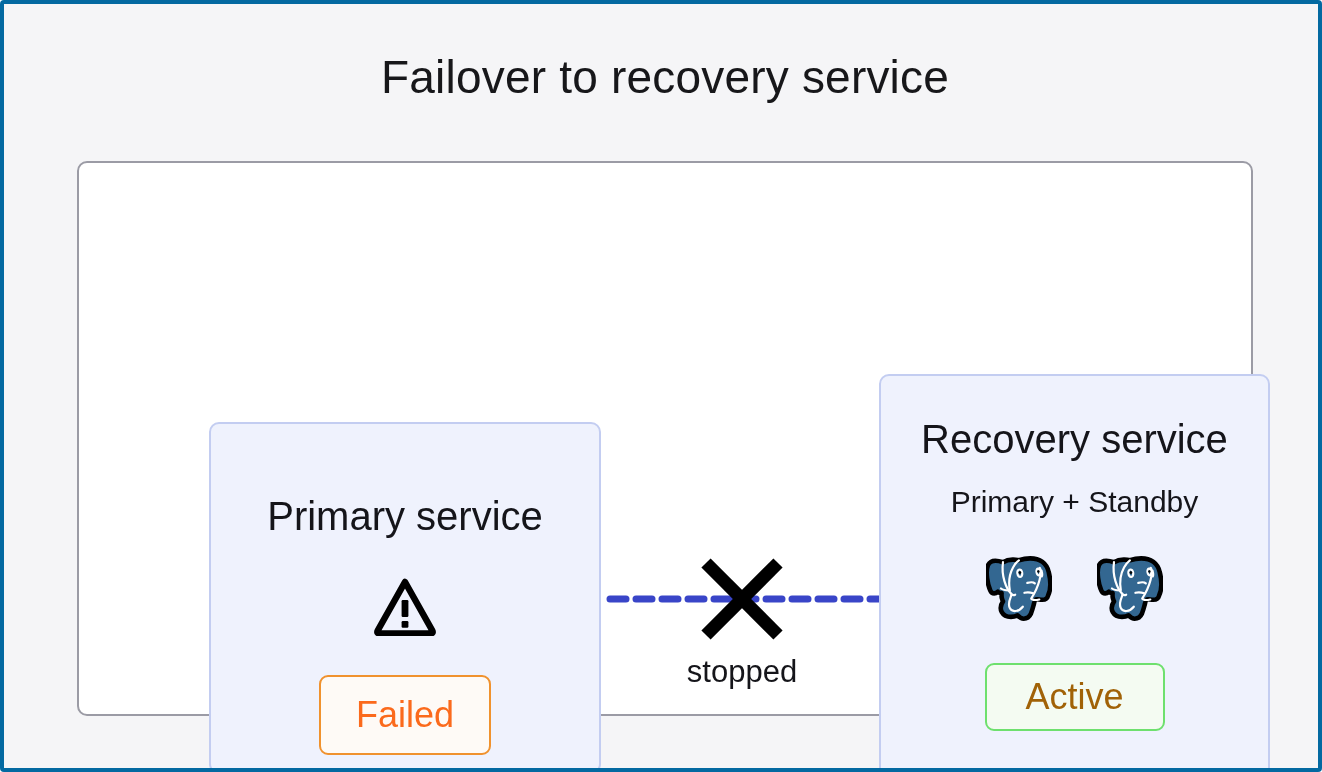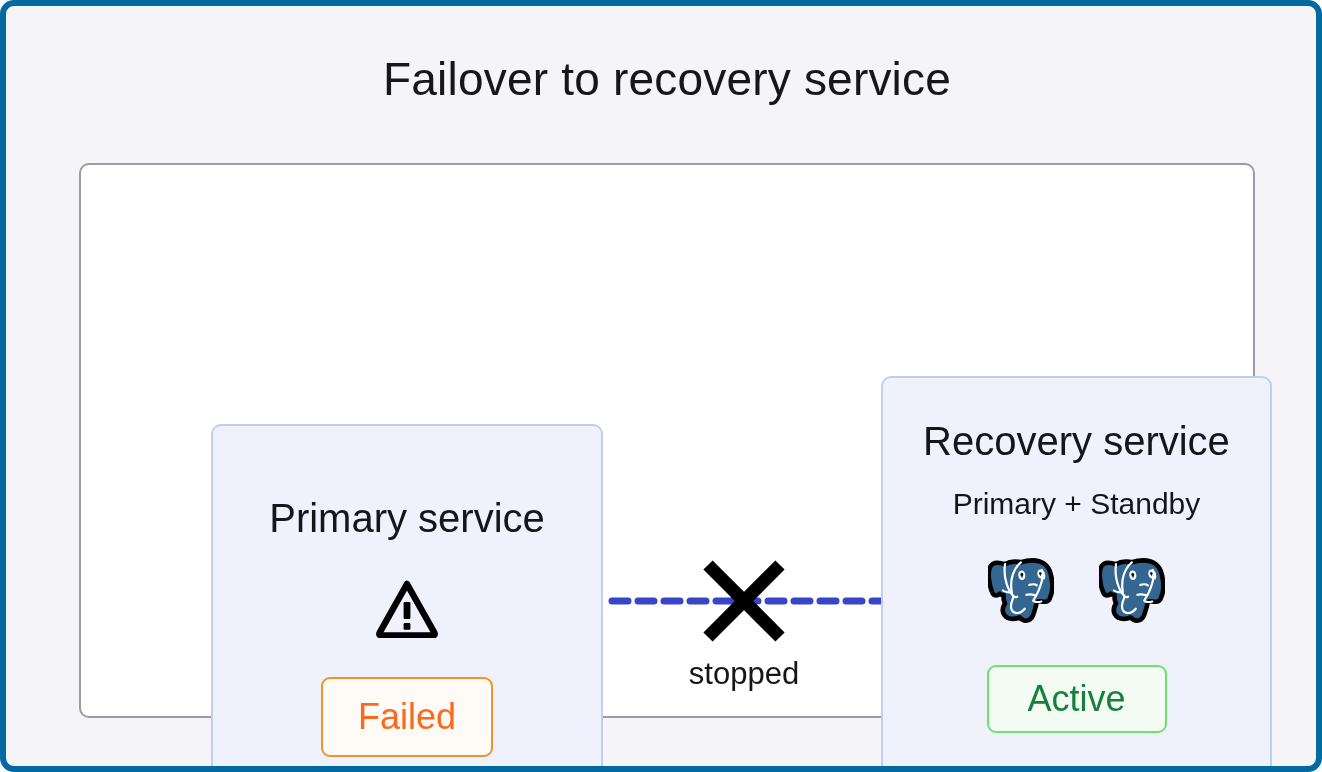--- a/index.html
+++ b/index.html
@@ -10,22 +10,22 @@
   body {
     font-family: "Liberation Sans", sans-serif;
   }
 
   #page {
     position: relative;
     width: 1322px;
     height: 772px;
     box-sizing: border-box;
     background: #f5f5f7;
-    border: 6px solid #0369a1;
-    border-radius: 14px;
+    border: 4px solid #0369a1;
+    border-radius: 4px;
     overflow: hidden;
   }
 
   
   .diagram-title {
     position: absolute;
     left: 0;
     top: 46px;
     width: 1322px;
     text-align: center;
@@ -132,21 +132,21 @@
     background: #fefaf6;
     border-color: #f0922e;
     color: #fb6a1c;
   }
   .badge-active {
     margin-top: 40px;
     width: 180px;
     height: 68px;
     background: #f4fbf2;
     border-color: #6ee06e;
-    color: #15803d;
+    color: #a16207;
   }
 
   
   .connector {
     position: absolute;
     left: 520px;
     top: 380px;
     width: 290px;
     height: 115px;
     pointer-events: none;

